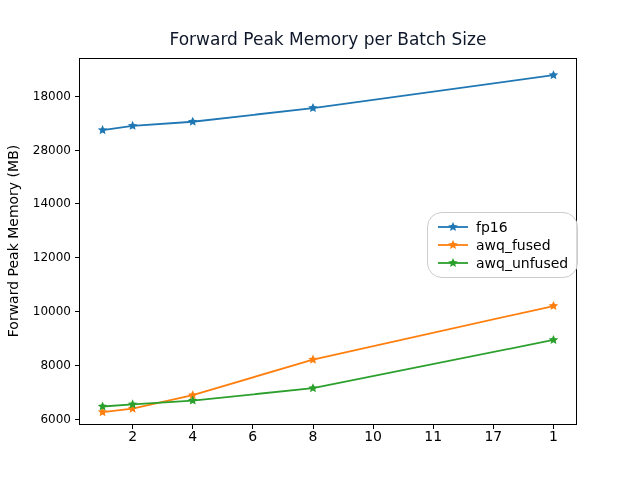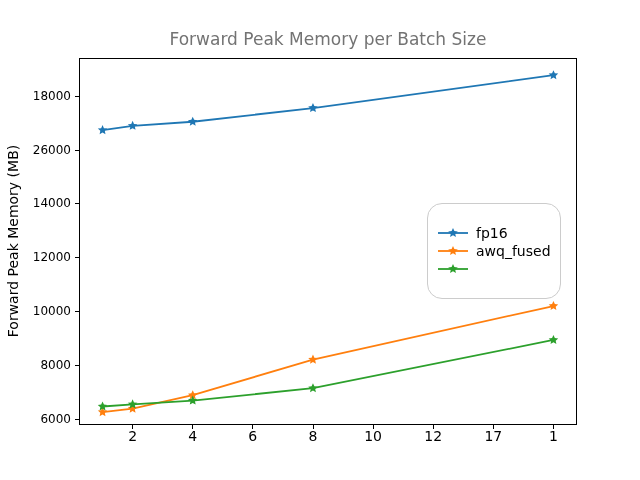--- a/index.html
+++ b/index.html
@@ -6,21 +6,21 @@
   #figure{
     position:relative;
     width:640px;height:480px;
     background:#ffffff;
     font-family:"DejaVu Sans", sans-serif;
     color:#000000;
     overflow:hidden;
   }
   #chart-title{
     position:absolute;left:79px;top:29px;width:498px;
-    text-align:center;font-size:17px;color:#737373;
+    text-align:center;font-size:17px;color:#0f172a;
     white-space:nowrap;
   }
   #plot-area{
     position:absolute;left:79px;top:58px;width:498px;height:367px;
     border:1px solid #000000;box-sizing:border-box;background:#ffffff;
   }
   #chart-svg{position:absolute;left:0;top:0;}
   #x-axis-label{
     position:absolute;left:79px;top:446px;width:498px;
     text-align:center;font-size:14px;
@@ -34,24 +34,24 @@
   .y-tick-mark{position:absolute;width:4px;height:1px;background:#000;}
   .x-tick-label{
     position:absolute;top:429px;transform:translateX(-50%);
     font-size:14px;line-height:15px;
   }
   .y-tick-label{
     position:absolute;left:0;width:71px;text-align:right;
     font-size:12px;line-height:17px;
   }
   #legend{
-    position:absolute;left:427px;top:203px;
+    position:absolute;left:427px;top:212px;
     background:rgba(255,255,255,0.85);
     border:1px solid #cccccc;border-radius:15px;
-    padding:20px 9px;
+    padding:5px 9px;
   }
   .legend-item{
     display:flex;align-items:center;height:18px;
   }
   .legend-swatch{margin-right:7px;flex:none;display:block;}
   .legend-label{font-size:14px;white-space:nowrap;}
 </style>
 </head>
 <body>
 
@@ -93,45 +93,46 @@
           <line x1="1" y1="7" x2="31" y2="7" stroke="#ff7f0e" stroke-width="1.8"></line>
           <polygon points="16.00,2.00 17.38,5.10 20.76,5.45 18.23,7.73 18.94,11.05 16.00,9.35 13.06,11.05 13.77,7.73 11.24,5.45 14.62,5.10" fill="#ff7f0e"></polygon>
         </svg>
         <span class="legend-label">awq_fused</span>
       </div>
       <div class="legend-item">
         <svg width="32" height="14" class="legend-swatch">
           <line x1="1" y1="7" x2="31" y2="7" stroke="#2ca02c" stroke-width="1.8"></line>
           <polygon points="16.00,2.00 17.38,5.10 20.76,5.45 18.23,7.73 18.94,11.05 16.00,9.35 13.06,11.05 13.77,7.73 11.24,5.45 14.62,5.10" fill="#2ca02c"></polygon>
         </svg>
+        <span class="legend-label">awq_unfused</span>
       </div>
     </div>
 <div class="x-tick-mark" style="left: 132.1px; top: 425px;"></div>
     <div class="x-tick-label" style="left: 132.6px;">2</div>
     <div class="x-tick-mark" style="left: 192.2px; top: 425px;"></div>
     <div class="x-tick-label" style="left: 192.7px;">4</div>
     <div class="x-tick-mark" style="left: 252.3px; top: 425px;"></div>
     <div class="x-tick-label" style="left: 252.8px;">6</div>
     <div class="x-tick-mark" style="left: 312.5px; top: 425px;"></div>
     <div class="x-tick-label" style="left: 313px;">8</div>
     <div class="x-tick-mark" style="left: 372.6px; top: 425px;"></div>
     <div class="x-tick-label" style="left: 373.1px;">10</div>
     <div class="x-tick-mark" style="left: 432.7px; top: 425px;"></div>
-    <div class="x-tick-label" style="left: 433.2px;">12</div>
+    <div class="x-tick-label" style="left: 433.2px;">11</div>
     <div class="x-tick-mark" style="left: 492.8px; top: 425px;"></div>
     <div class="x-tick-label" style="left: 493.3px;">17</div>
     <div class="x-tick-mark" style="left: 553px; top: 425px;"></div>
     <div class="x-tick-label" style="left: 553.5px;">1</div>
     <div class="y-tick-mark" style="left: 75px; top: 418.9px;"></div>
     <div class="y-tick-label" style="top: 410.9px;">6000</div>
     <div class="y-tick-mark" style="left: 75px; top: 365px;"></div>
     <div class="y-tick-label" style="top: 357px;">8000</div>
     <div class="y-tick-mark" style="left: 75px; top: 311.2px;"></div>
     <div class="y-tick-label" style="top: 303.2px;">10000</div>
     <div class="y-tick-mark" style="left: 75px; top: 257.3px;"></div>
     <div class="y-tick-label" style="top: 249.3px;">12000</div>
     <div class="y-tick-mark" style="left: 75px; top: 203.4px;"></div>
     <div class="y-tick-label" style="top: 195.4px;">14000</div>
     <div class="y-tick-mark" style="left: 75px; top: 149.5px;"></div>
-    <div class="y-tick-label" style="top: 141.5px;">26000</div>
+    <div class="y-tick-label" style="top: 141.5px;">28000</div>
     <div class="y-tick-mark" style="left: 75px; top: 95.7px;"></div>
     <div class="y-tick-label" style="top: 87.7px;">18000</div>
   </div>
 
 </body></html>

